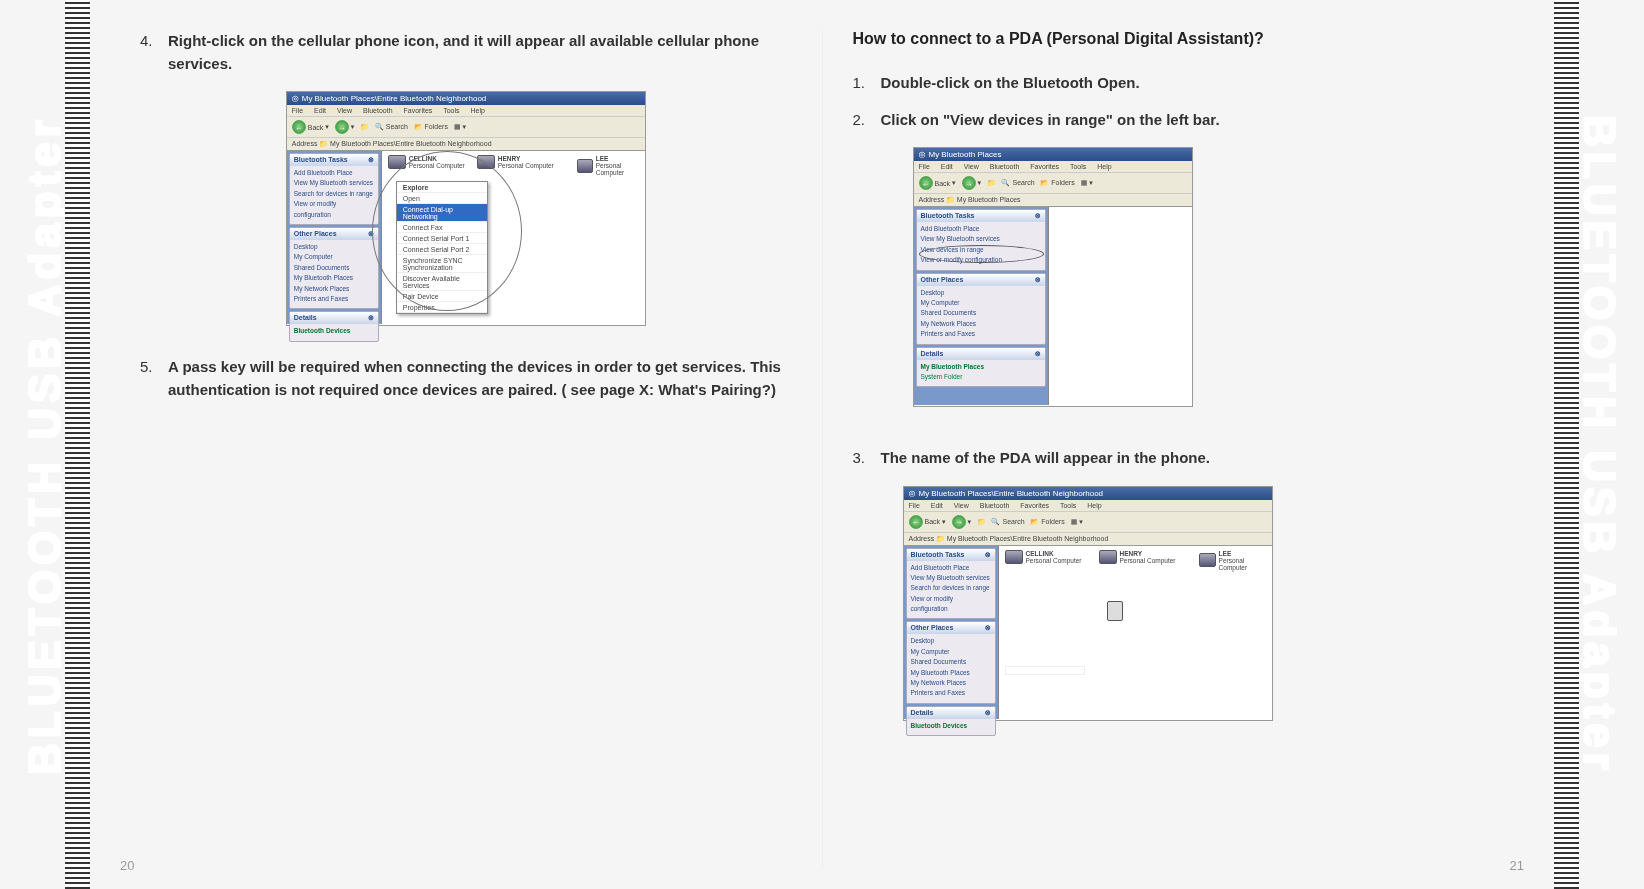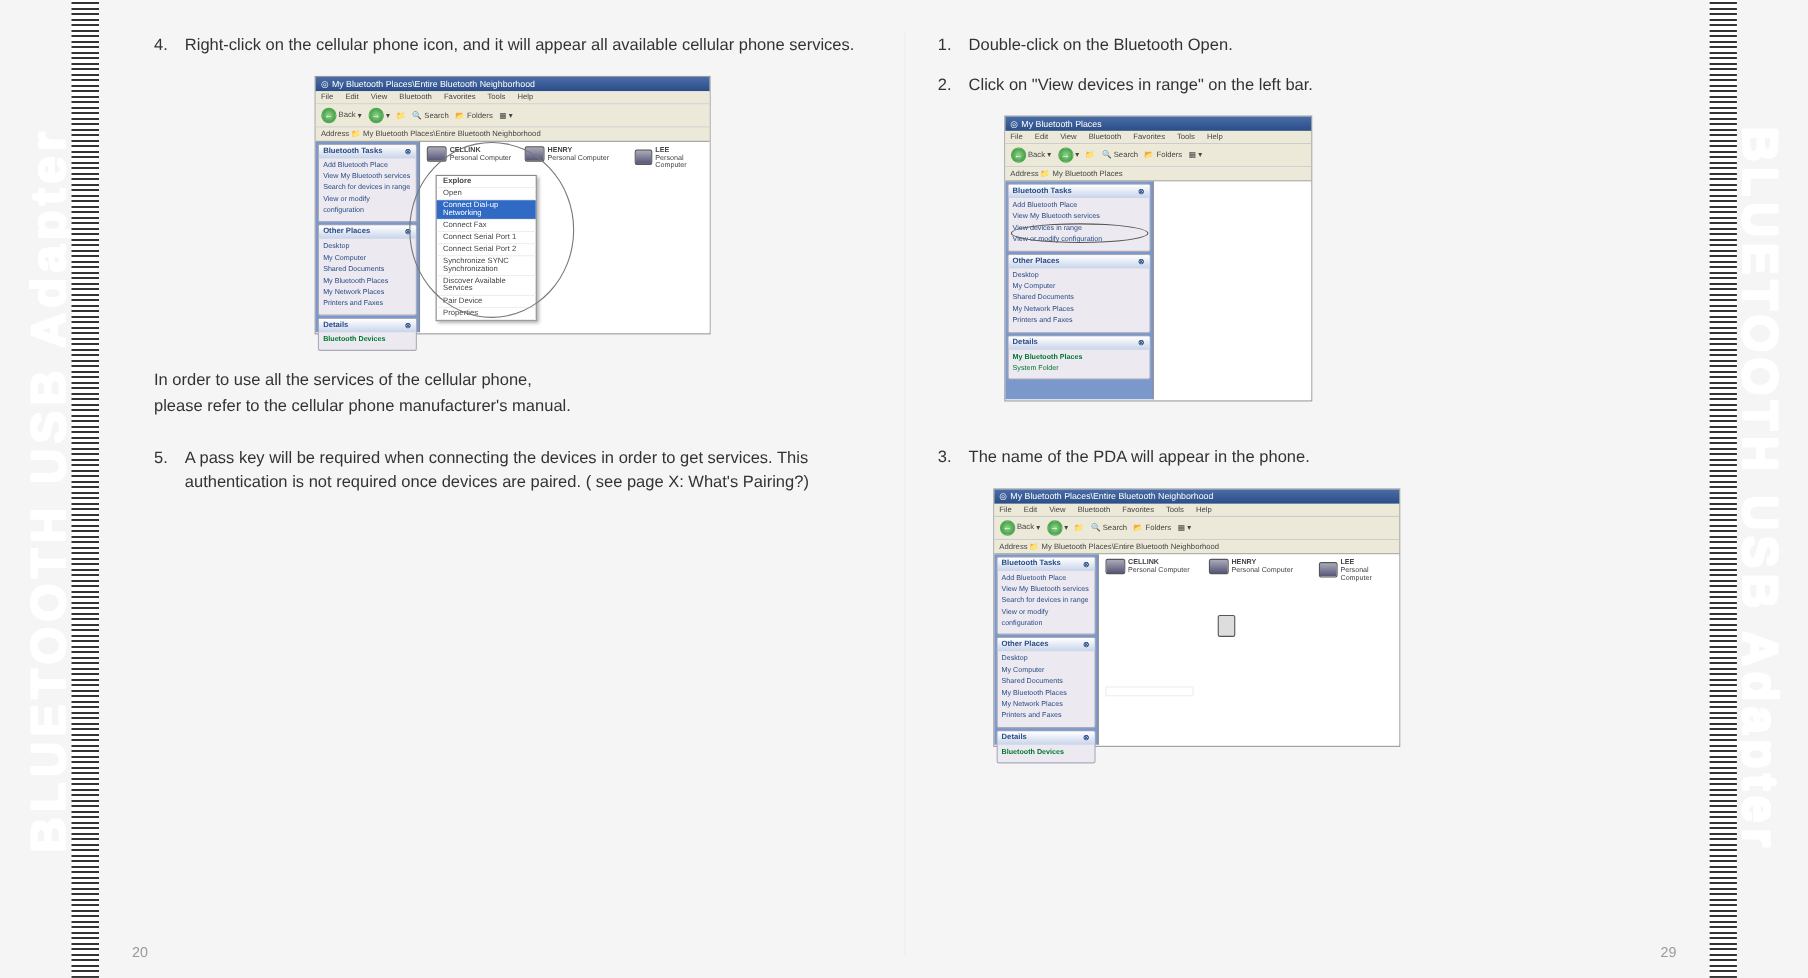--- a/index.html
+++ b/index.html
@@ -72,21 +72,21 @@
 
     .step {
       display: flex;
       margin-bottom: 14px;
       line-height: 1.5;
     }
     .step-num {
       width: 28px;
       flex-shrink: 0;
     }
-    .step-text { flex: 1; }
+    .step-text { flex: 1; font-weight: bold; }
 
     .important-hdr {
       font-weight: bold;
       color: #444;
       margin-top: 40px;
       margin-bottom: 6px;
     }
     .important-text {
       margin-bottom: 24px;
       line-height: 1.6;
@@ -358,30 +358,29 @@
             <div class="mi">Synchronize SYNC Synchronization</div>
             <div class="mi">Discover Available Services</div>
             <div class="mi">Pair Device</div>
             <div class="mi">Properties</div>
           </div>
           <div class="circle-annot" style="left:-10px; top:0px; width:150px; height:160px;"></div>
         </div>
       </div>
     </div>
 
-    <div class="important-text" style="white-space:pre-line;">In order to use all the services of the cellular phone,
-please refer to the cellular phone manufacturer's manual.</div>
 
     <div class="step">
       <div class="step-num">5.</div>
       <div class="step-text">A pass key will be required when connecting the devices in order to get services.  This authentication is not required once devices are paired. ( see page X:  What's Pairing?)</div>
     </div>
   </div>
 
   <div class="column column-right">
+    <div class="section-title">How to connect to a PDA (Personal Digital Assistant)?</div>
 
     <div class="step">
       <div class="step-num">1.</div>
       <div class="step-text">Double-click on the Bluetooth Open.</div>
     </div>
     <div class="step">
       <div class="step-num">2.</div>
       <div class="step-text">Click on "View devices in range" on the left bar.</div>
     </div>
 
@@ -532,13 +531,13 @@
           <div class="pda-icon"></div>
           <div style="position:absolute; left:6px; top:120px; width:80px; height:9px; background:#fff; border:1px solid #eee;"></div>
         </div>
       </div>
     </div>
 
   </div>
 </div>
 
 <div class="page-num pn-left">20</div>
-<div class="page-num pn-right">29</div>
+<div class="page-num pn-right">21</div>
 
 </body></html>

